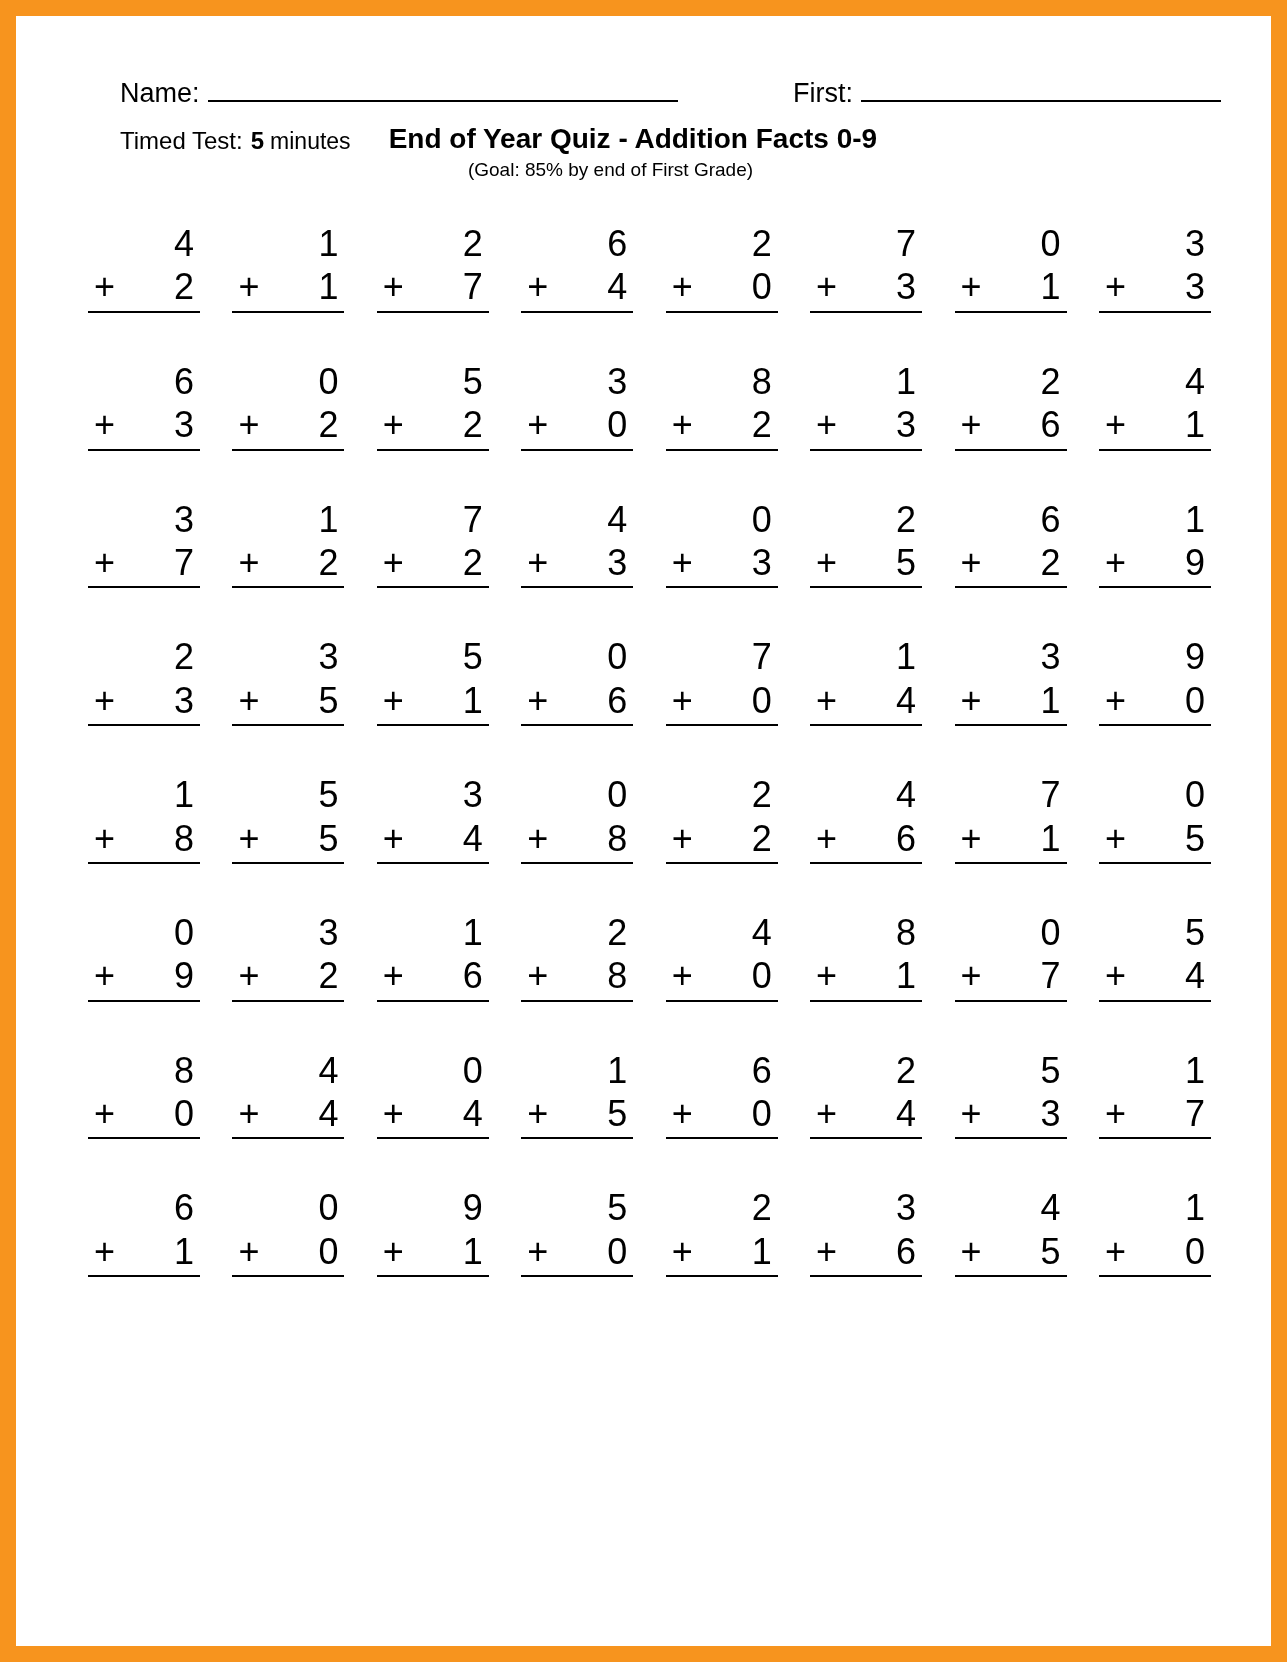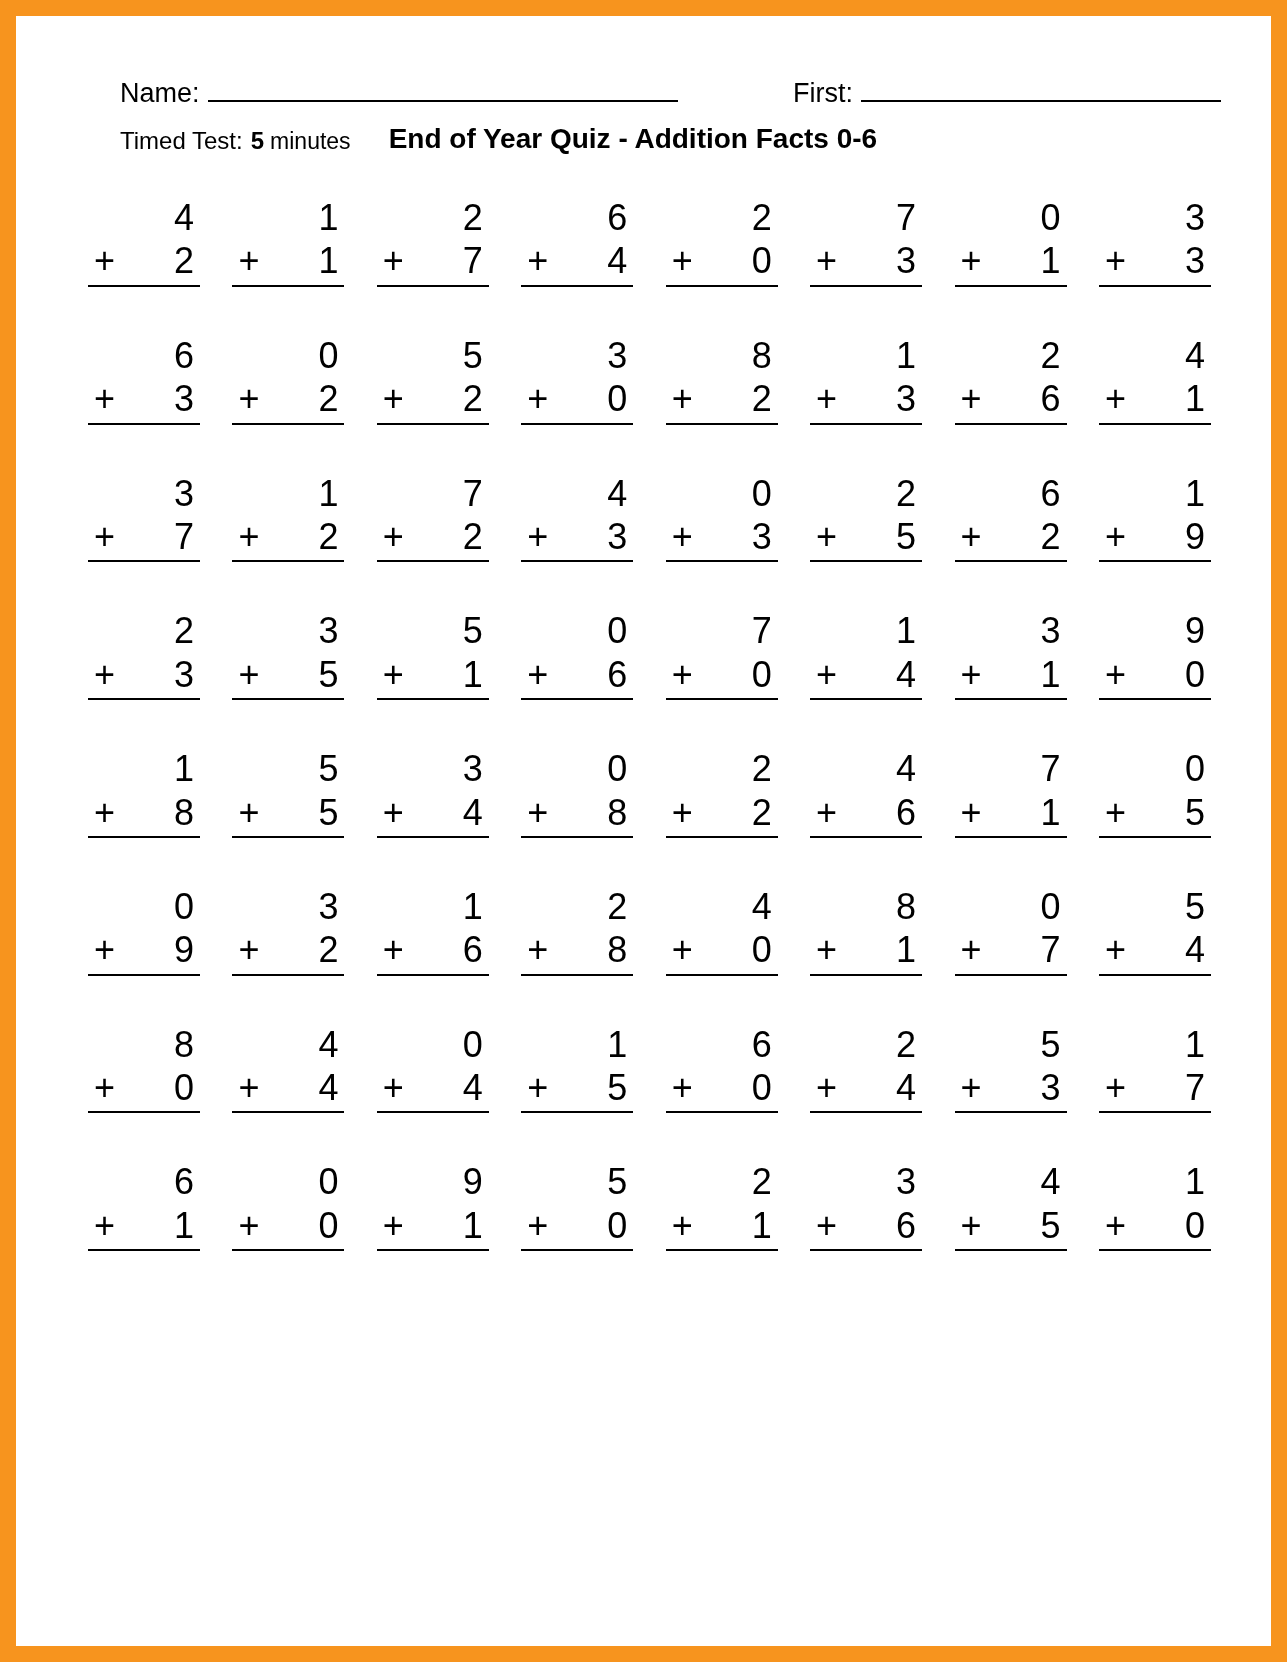--- a/index.html
+++ b/index.html
@@ -119,23 +119,24 @@
       <div class="date-block">
         <span class="field-label">First:</span>
         <span class="rule rule-date"></span>
       </div>
     </div>
 
     <div class="subheader-row">
       <span class="timed-label">Timed Test:</span>
       <span class="timed-value">5</span>
       <span class="timed-unit">minutes</span>
-      <span class="quiz-title">End of Year Quiz - Addition Facts 0-6</span>
-    </div>
-
+      <span class="quiz-title">End of Year Quiz - Addition Facts 0-9</span>
+    </div>
+
+    <div class="goal-line">(Goal: 85% by end of First Grade)</div>
   </div>
 
   <div class="problems">
 
     <div class="prob-row">
       <div class="problem">
         <div class="top-num">4</div>
         <div class="bottom-line">
           <span class="op">+</span>
           <span class="addend">2</span>

